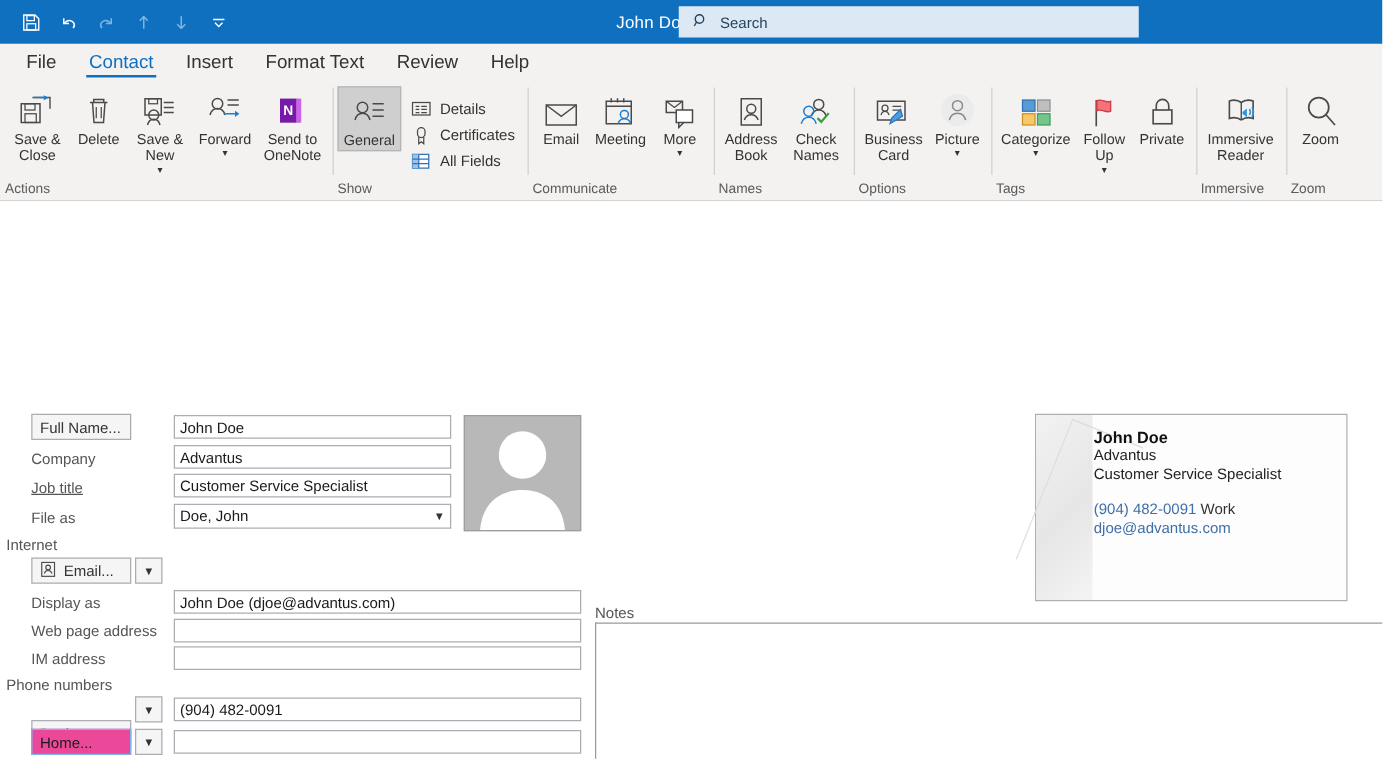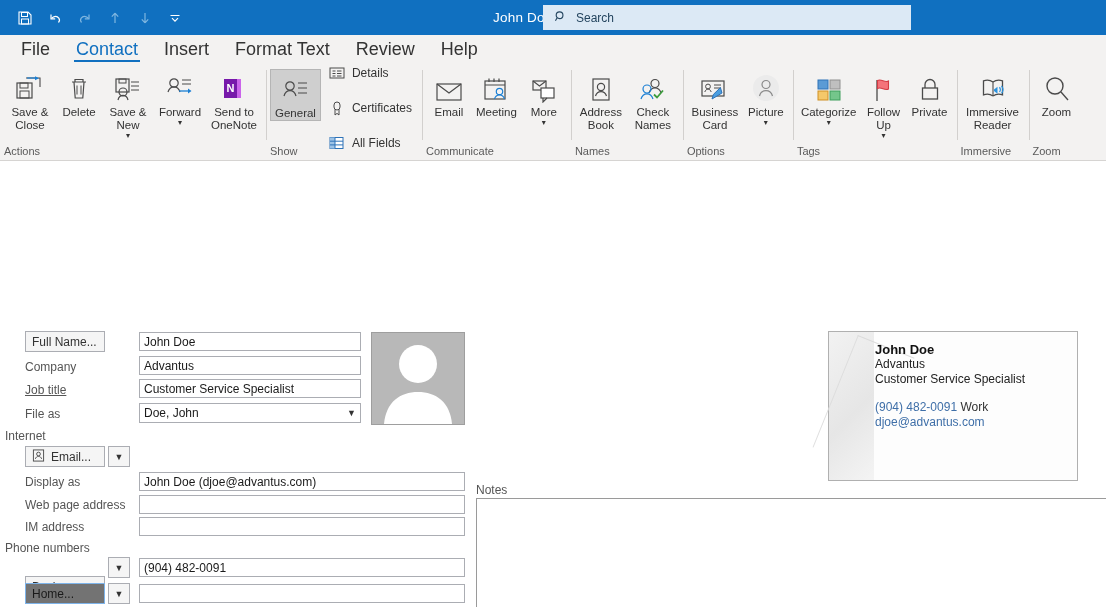--- a/index.html
+++ b/index.html
@@ -36,21 +36,21 @@
     padding:0 10px; color:#1f4b73; font-size:12px;
   }
   .searchbox .s-label{ color:#24455f; }
 
   
   .tabs{
     height:29px; background:#f3f2f1; display:flex; align-items:stretch;
     padding-left:8px;
   }
   .tab{
-    padding:0 13px; display:flex; align-items:center; font-size:18px;
+    padding:0 13px; display:flex; align-items:center; font-size:15px;
     color:#333; position:relative; cursor:default;
   }
   .tab.active{ color:#1070c0; }
   .tab.active:after{
     content:""; position:absolute; left:11px; right:11px; bottom:2px;
     height:2px; background:#1070c0;
   }
 
   
   .ribbon{
@@ -73,37 +73,37 @@
     min-width:46px; padding:2px 4px 0; display:flex; flex-direction:column;
     align-items:center; text-align:center; color:#333; font-size:11.5px;
     line-height:13px;
   }
   .rbtn .ic{ height:32px; display:flex; align-items:flex-end; justify-content:center; margin-bottom:3px;}
   .rbtn .lbl{ white-space:pre-line; }
   .rbtn.sel{ background:#cfcfcf; border:1px solid #b5b5b5; }
   .chev{ font-size:8px; line-height:8px; display:inline-block; }
 
   .smallstack{ display:flex; flex-direction:column; justify-content:center;
-    padding:4px 2px 0 4px; gap:16px; height:74px;}
+    padding:4px 2px 0 4px; gap:2px; height:74px;}
   .sbtn{ display:flex; align-items:center; gap:6px; font-size:12px; color:#333; padding:1px 4px;}
   .sbtn .sic{ width:17px; height:17px; display:flex; align-items:center; justify-content:center;}
 
   
   .content{ position:relative; height:446px; background:#ffffff; }
   .field{
     position:absolute; border:1px solid #abadb3; background:#fff;
     font-size:12px; color:#1a1a1a; display:flex; align-items:center;
     padding:0 4px; height:19px;
   }
   .btnfield{
     position:absolute; border:1px solid #abadb3; background:#f5f5f5;
     font-size:12px; color:#333; display:flex; align-items:center;
     height:21px; padding:0 6px;
   }
-  .btnfield.hl{ background:#737373; border-color:#7eb4ea; color:#1a1a1a; }
+  .btnfield.hl{ background:#ec4899; border-color:#7eb4ea; color:#1a1a1a; }
   .combo-arrow{
     position:absolute; border:1px solid #abadb3; background:#f5f5f5;
     height:21px; width:22px; display:flex; align-items:center; justify-content:center;
   }
   .static-lbl{ position:absolute; font-size:12px; color:#555; }
   .section-lbl{ position:absolute; font-size:12px; color:#555; }
 
   .field .drop{ margin-left:auto; }
   .emailtxt u{ text-decoration:underline; }
 

